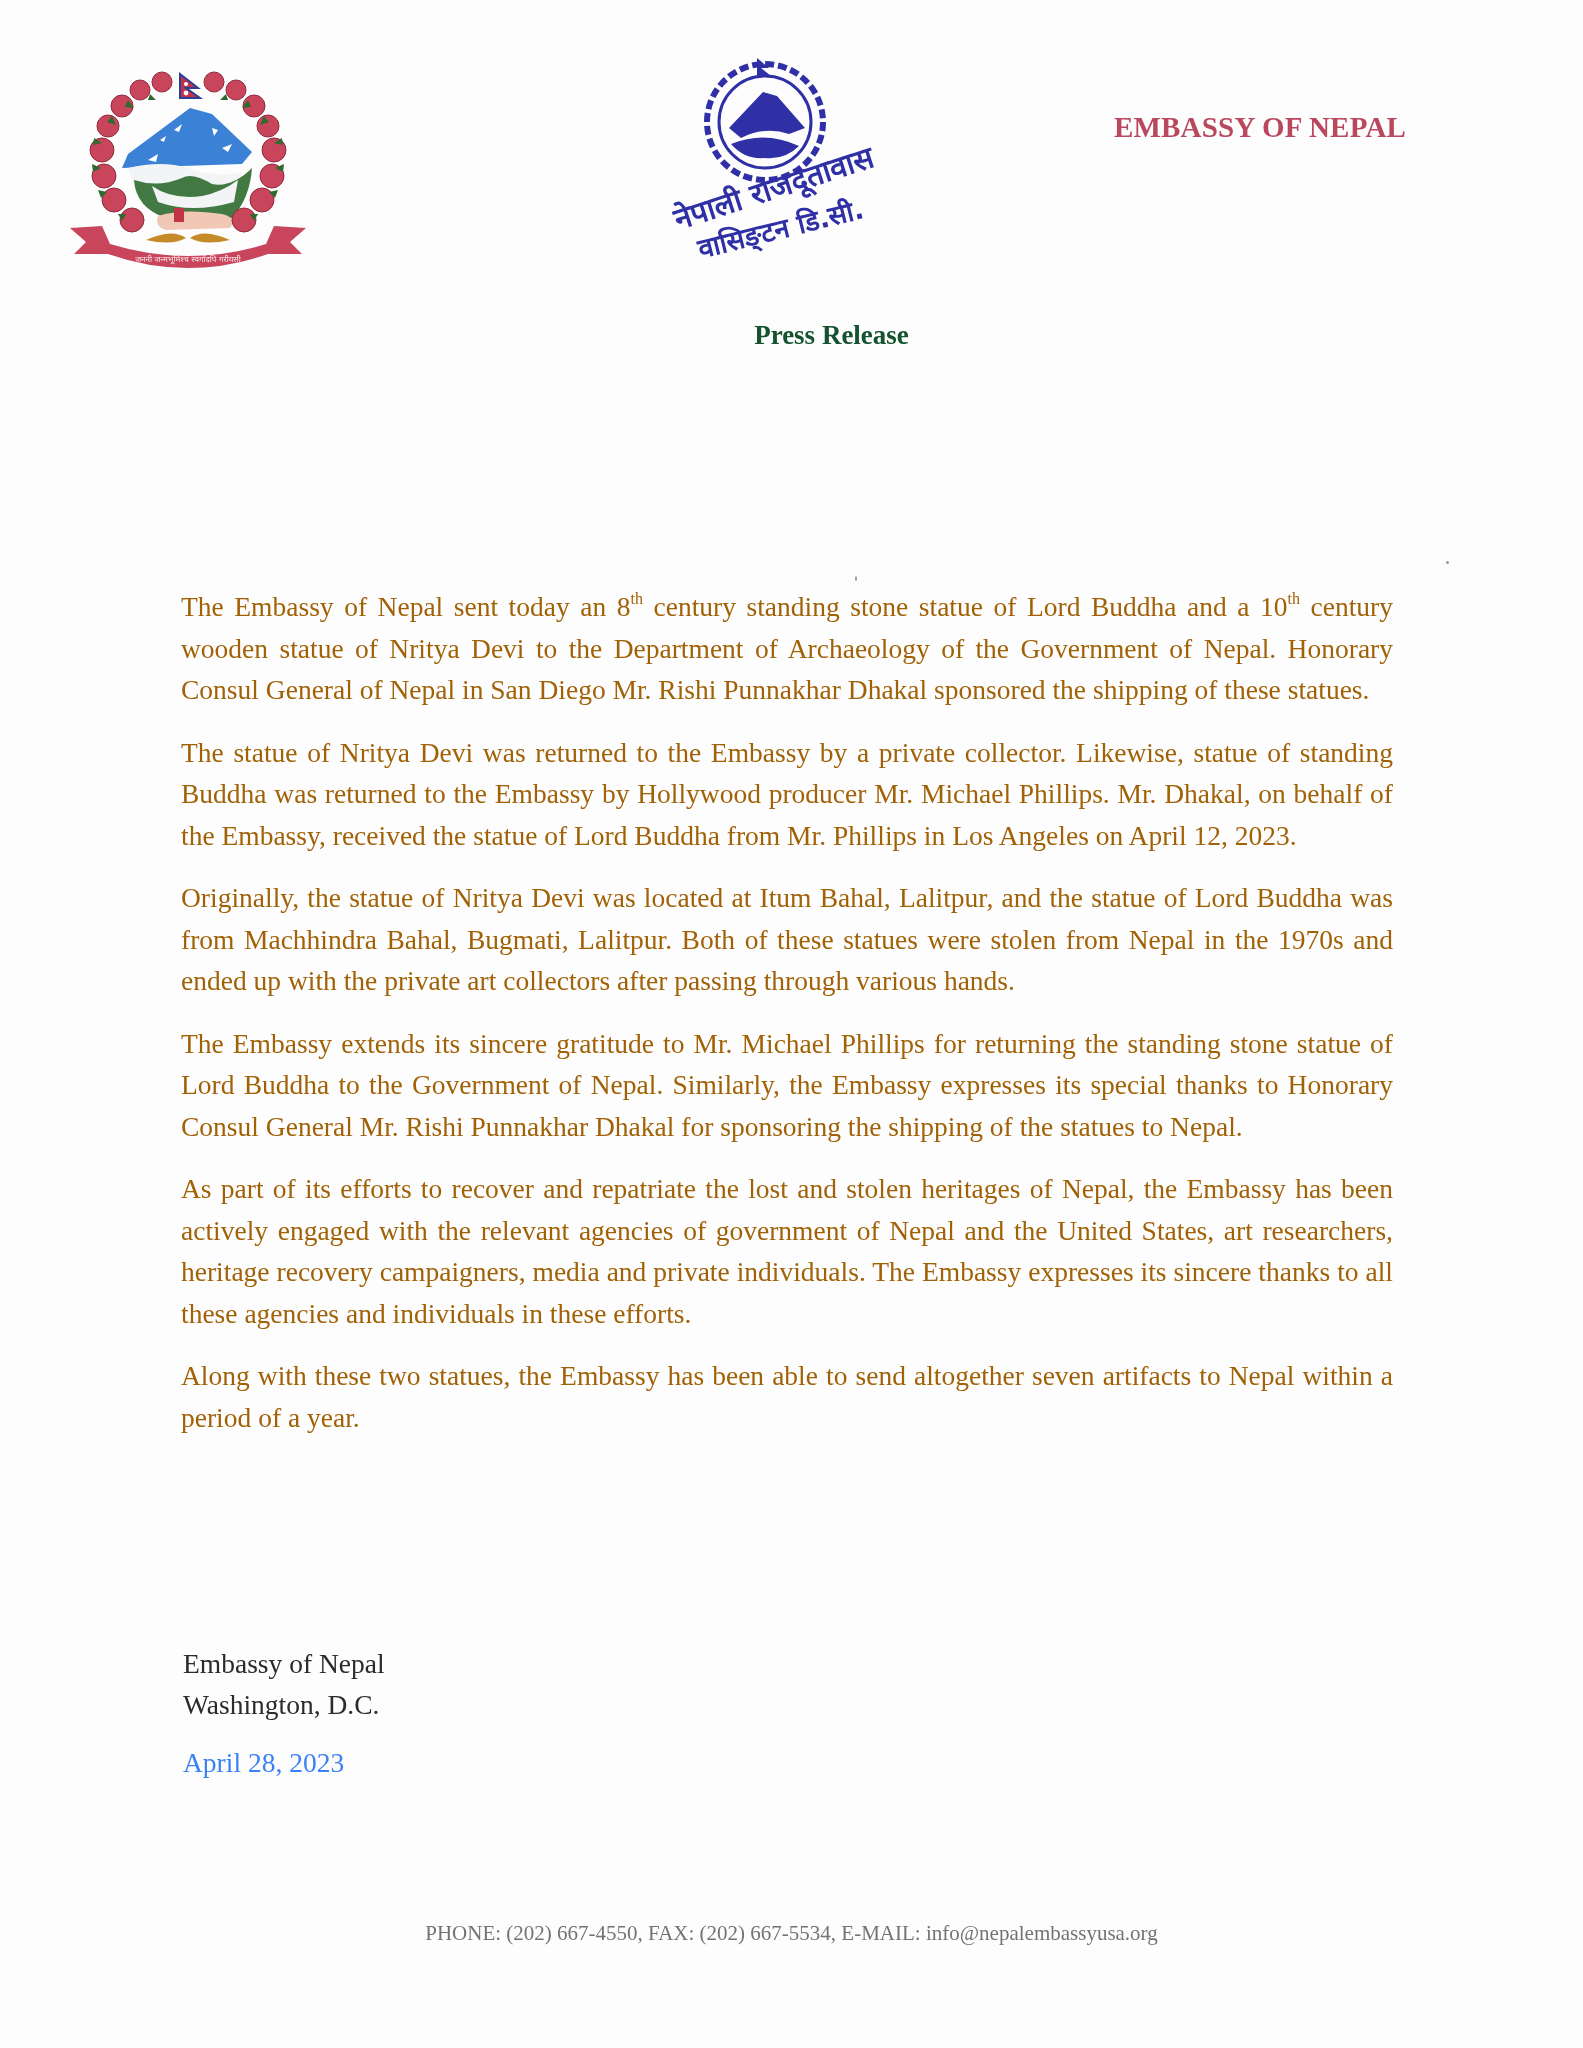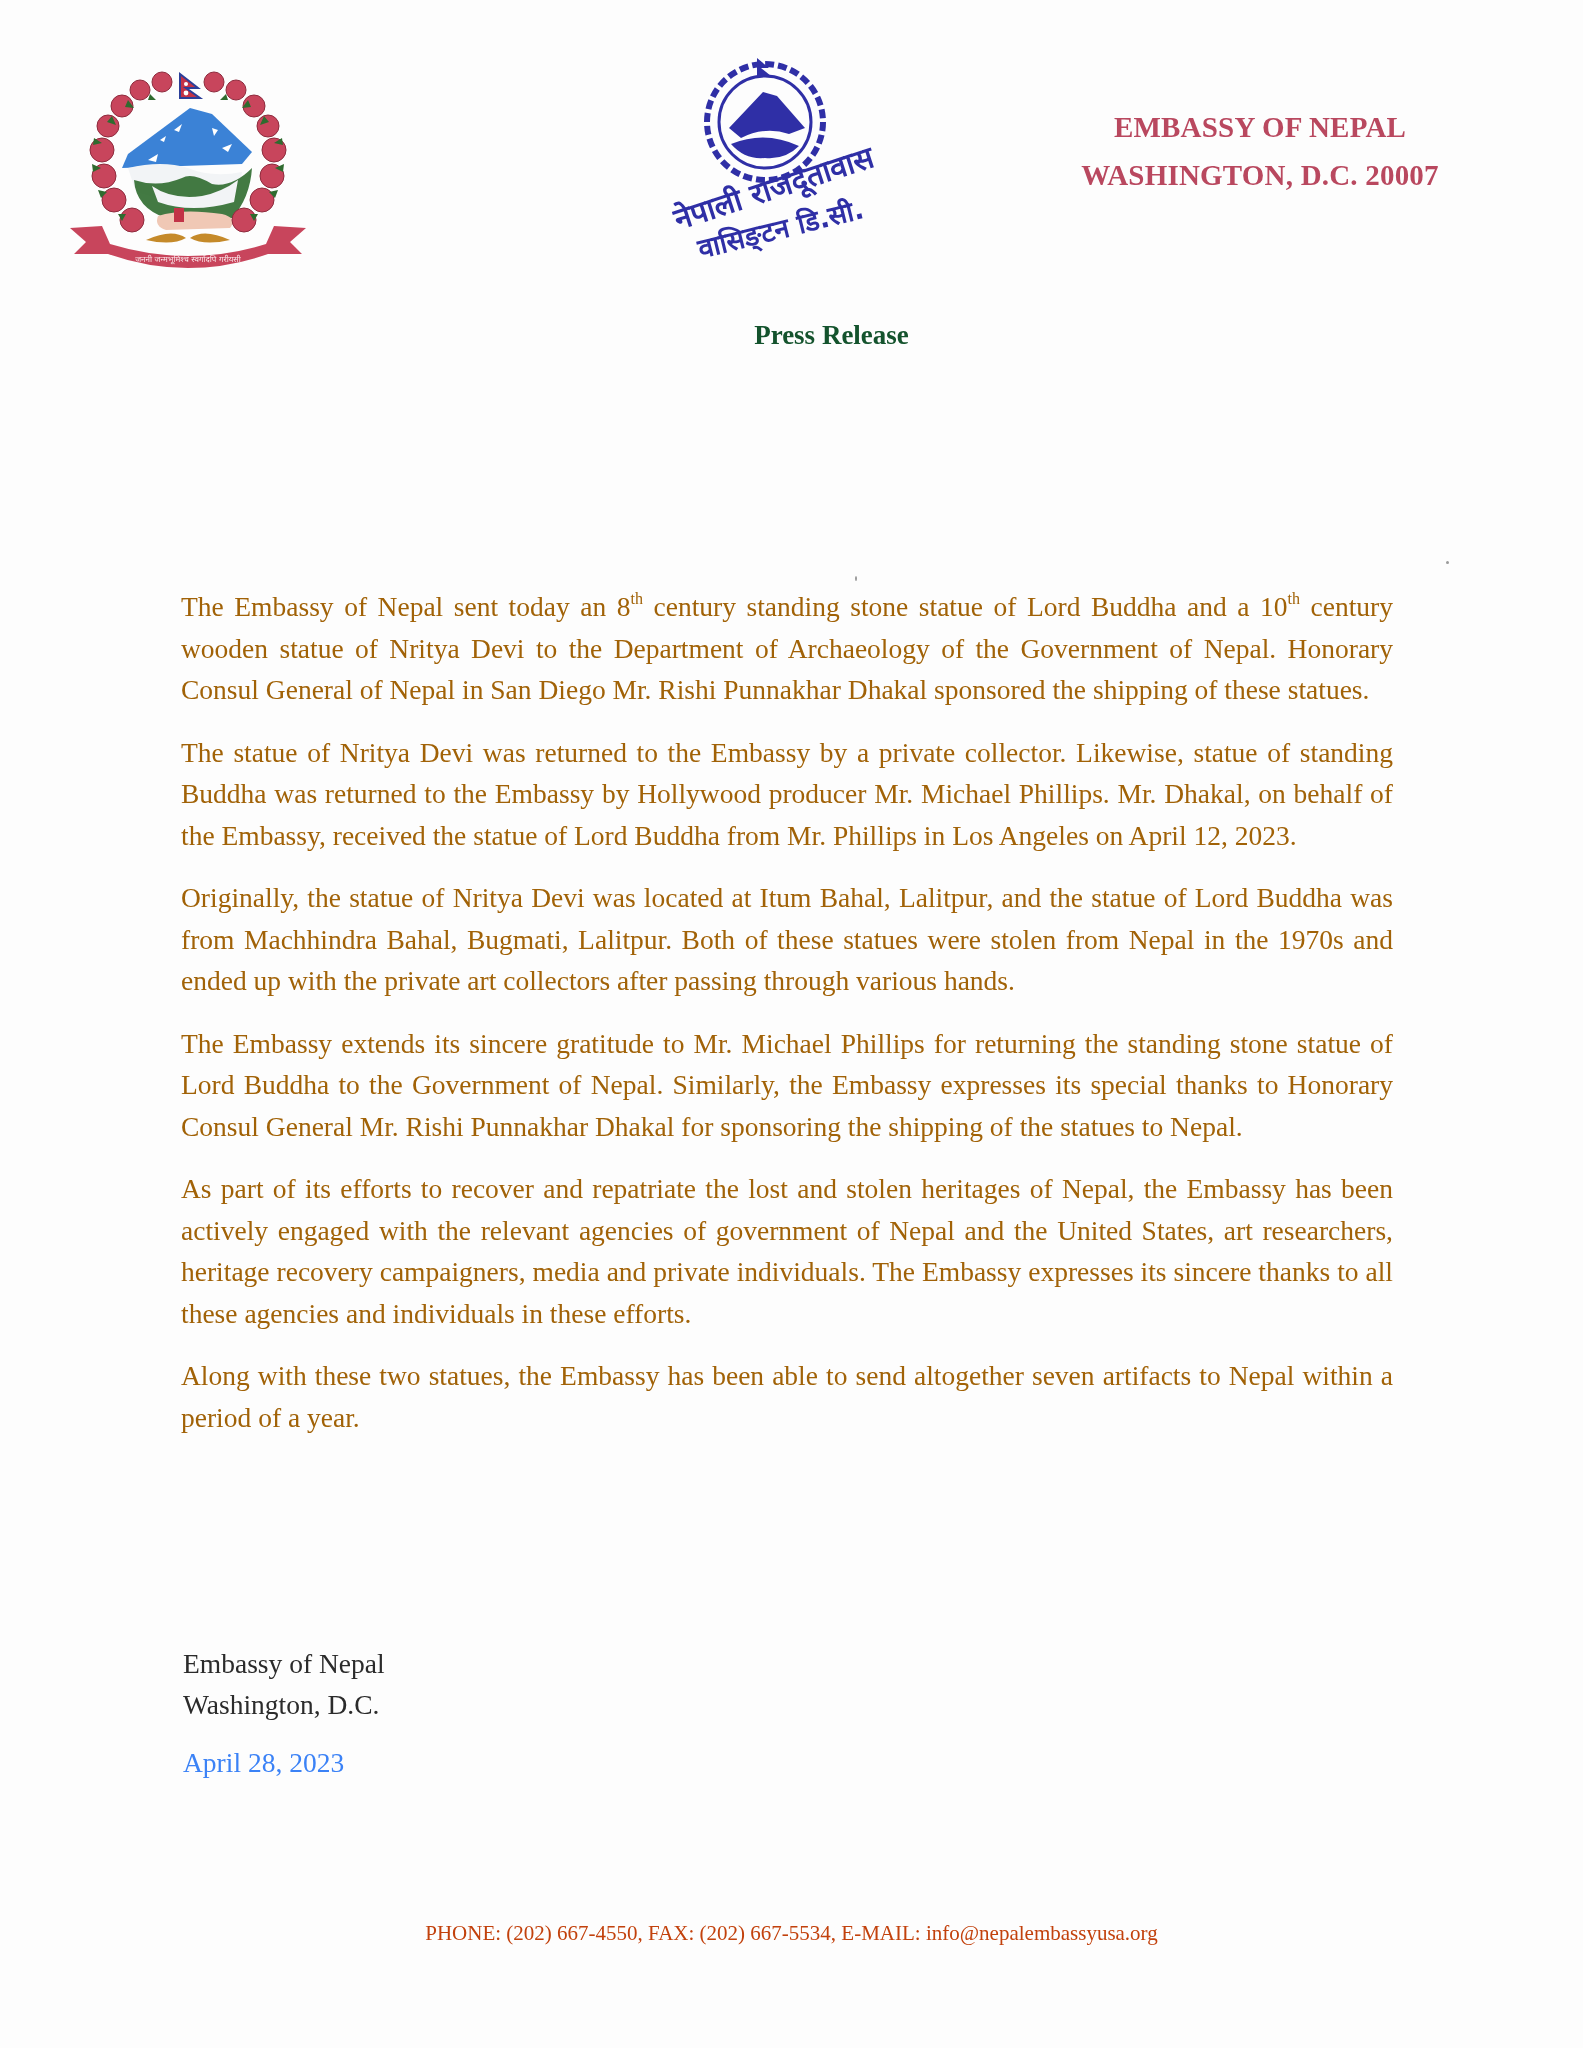--- a/index.html
+++ b/index.html
@@ -107,21 +107,21 @@
       left: 183px;
       top: 1747px;
       font-size: 27.5px;
       color: #3b82f6;
     }
     .footer {
       position: absolute;
       left: 0;
       width: 1583px;
       text-align: center;
-      color: #c2410c;
+      color: #737373;
       font-size: 21px;
     }
     .footer.l1 { top: 1921px; }
     .footer.l2 { top: 1968px; }
     .speck {
       position: absolute;
       width: 3px;
       height: 3px;
       border-radius: 50%;
       background: #9a9a9a;
@@ -191,21 +191,20 @@
       <path d="M64 80 L98 44 L112 48 L140 80 L124 86 Q100 78 76 90 Z" fill="#2f2fa6"></path>
       <path d="M66 96 Q100 82 134 98 Q120 112 100 110 Q80 112 66 96Z" fill="#2f2fa6"></path>
       <path d="M92 10 L92 28 L106 28 L96 20 L104 20 Z" fill="#2f2fa6"></path>
       <text x="112" y="150" font-size="30" font-weight="bold" fill="#2f2fa6" text-anchor="middle" transform="rotate(-18 112 150)" font-family="DejaVu Sans, sans-serif">नेपाली राजदूतावास</text>
       <text x="118" y="190" font-size="27" font-weight="bold" fill="#2f2fa6" text-anchor="middle" transform="rotate(-14 118 190)" font-family="DejaVu Sans, sans-serif">वासिङ्टन डि.सी.</text>
     </svg>
   </div>
 
   <div class="letterhead">
     <div>EMBASSY OF NEPAL</div>
-    <div>WASHINGTON, D.C. 20007</div>
   </div>
 
   <div class="press-label">Press Release</div>
 
 
   <div class="body">
     <p><span>The Embassy of Nepal sent today an 8</span><sup>th</sup><span> century standing stone statue of Lord Buddha and a 10</span><sup>th</sup><span> century wooden statue of Nritya Devi to the Department of Archaeology of the Government of Nepal. Honorary Consul General of Nepal in San Diego Mr. Rishi Punnakhar Dhakal sponsored the shipping of these statues.</span></p>
     <p>The statue of Nritya Devi was returned to the Embassy by a private collector.  Likewise, statue of standing Buddha was returned to the Embassy by Hollywood producer Mr. Michael Phillips. Mr. Dhakal, on behalf of the Embassy, received the statue of Lord Buddha from Mr. Phillips in Los Angeles on April 12, 2023.</p>
     <p>Originally, the statue of Nritya Devi was located at Itum Bahal, Lalitpur, and the statue of Lord Buddha was from Machhindra Bahal, Bugmati, Lalitpur. Both of these statues were stolen from Nepal in the 1970s and ended up with the private art collectors after passing through various hands.</p>
     <p>The Embassy extends its sincere gratitude to Mr. Michael Phillips for returning the standing stone statue of Lord Buddha to the Government of Nepal. Similarly, the Embassy expresses its special thanks to Honorary Consul General Mr. Rishi Punnakhar Dhakal for sponsoring the shipping of the statues to Nepal.</p>

